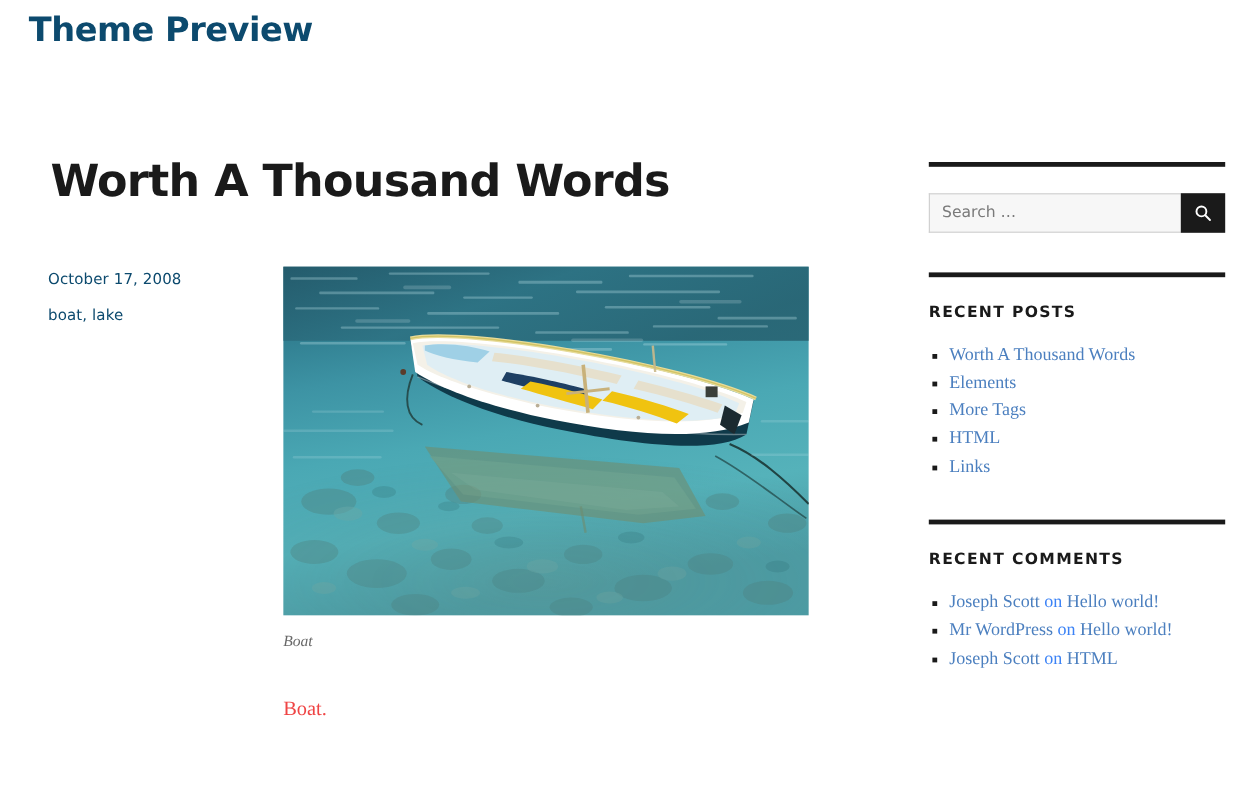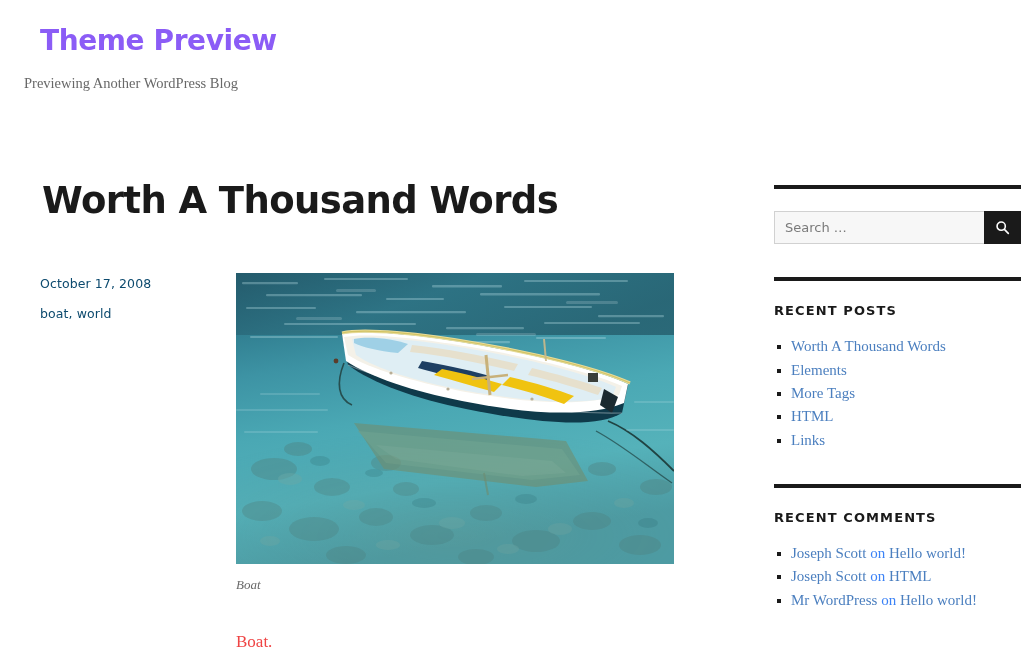--- a/index.html
+++ b/index.html
@@ -16,22 +16,22 @@
 
   
   .site-header {
     padding: 8px 0 0 24px;
   }
   .site-title {
     font-family: "DejaVu Sans", sans-serif;
     font-size: 28px;
     font-weight: bold;
     letter-spacing: -0.4px;
-    color: #8b5cf6;
-    margin: 16px;
+    color: #0c4a6e;
+    margin: 0;
     line-height: 1.2;
   }
   .site-description {
     font-family: "Liberation Serif", serif;
     font-size: 14.5px;
     color: #686868;
     margin: 6px 0 0 0;
     line-height: 1.3;
   }
 
@@ -184,35 +184,34 @@
     color: #4b7fbf;
     text-decoration: none;
   }
   .comment-sep { color: #3b82f6; }
 </style>
 </head>
 <body>
 
 <header class="site-header">
   <h1 class="site-title">Theme Preview</h1>
-  <p class="site-description">Previewing Another WordPress Blog</p>
 </header>
 
 <div class="page-wrap">
 
   <main class="content-area">
     <article>
 
       <h2 class="entry-title">Worth A Thousand Words</h2>
 
       <div class="post-body">
 
         <div class="entry-meta">
           <div class="meta-row">October 17, 2008</div>
-          <div class="meta-row">boat, world</div>
+          <div class="meta-row">boat, lake</div>
         </div>
 
         <div class="entry-content">
           <figure class="post-figure">
 
             <svg class="photo" viewBox="0 0 438 291" preserveAspectRatio="none" role="img">
               <defs>
                 <linearGradient id="water" x1="0" y1="0" x2="0.25" y2="1">
                   <stop offset="0%" stop-color="#2a6878"></stop>
                   <stop offset="16%" stop-color="#2e7a8c"></stop>
@@ -397,22 +396,22 @@
     </section>
 
     <section class="widget">
       <div class="widget-bar"></div>
       <h3 class="widget-title">Recent Comments</h3>
       <ul class="widget-list">
         <li>
           <a href="#">Joseph Scott</a><span class="comment-sep"> on </span><a href="#">Hello world!</a>
         </li>
         <li>
-          <a href="#">Joseph Scott</a><span class="comment-sep"> on </span><a href="#">HTML</a>
+          <a href="#">Mr WordPress</a><span class="comment-sep"> on </span><a href="#">Hello world!</a>
         </li>
         <li>
-          <a href="#">Mr WordPress</a><span class="comment-sep"> on </span><a href="#">Hello world!</a>
+          <a href="#">Joseph Scott</a><span class="comment-sep"> on </span><a href="#">HTML</a>
         </li>
       </ul>
     </section>
 
   </aside>
 </div>
 
 </body></html>

